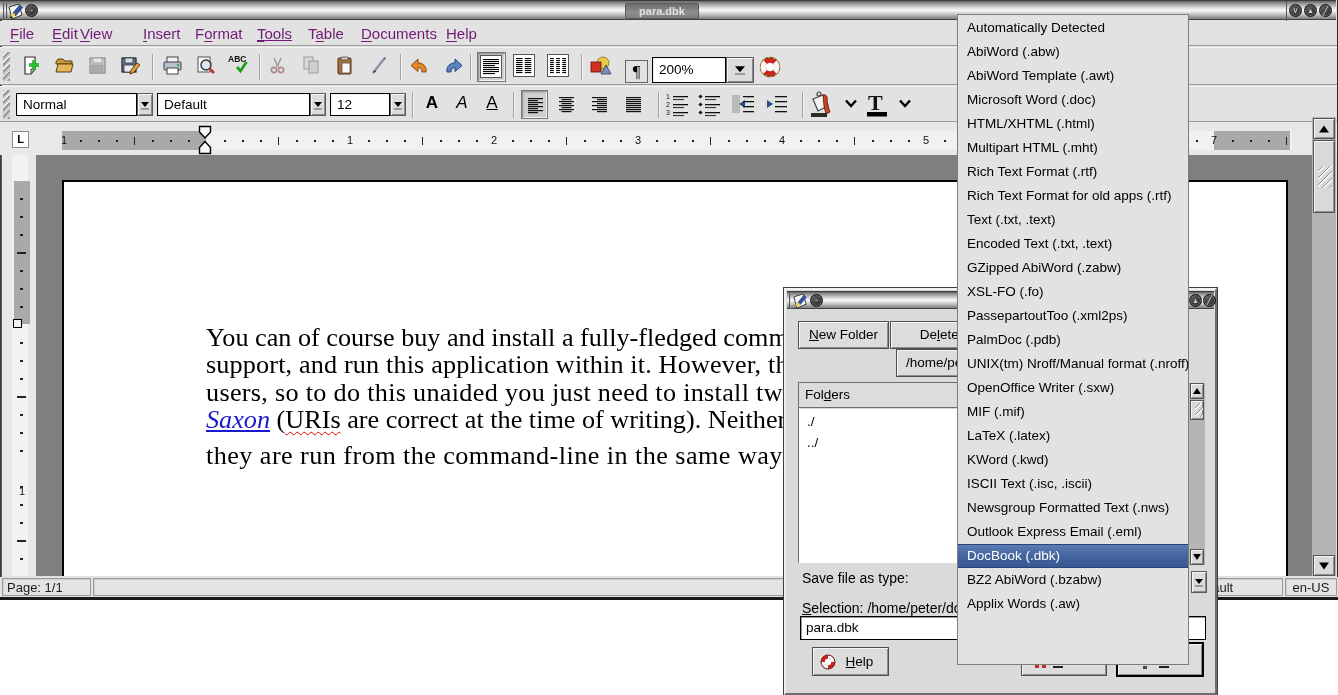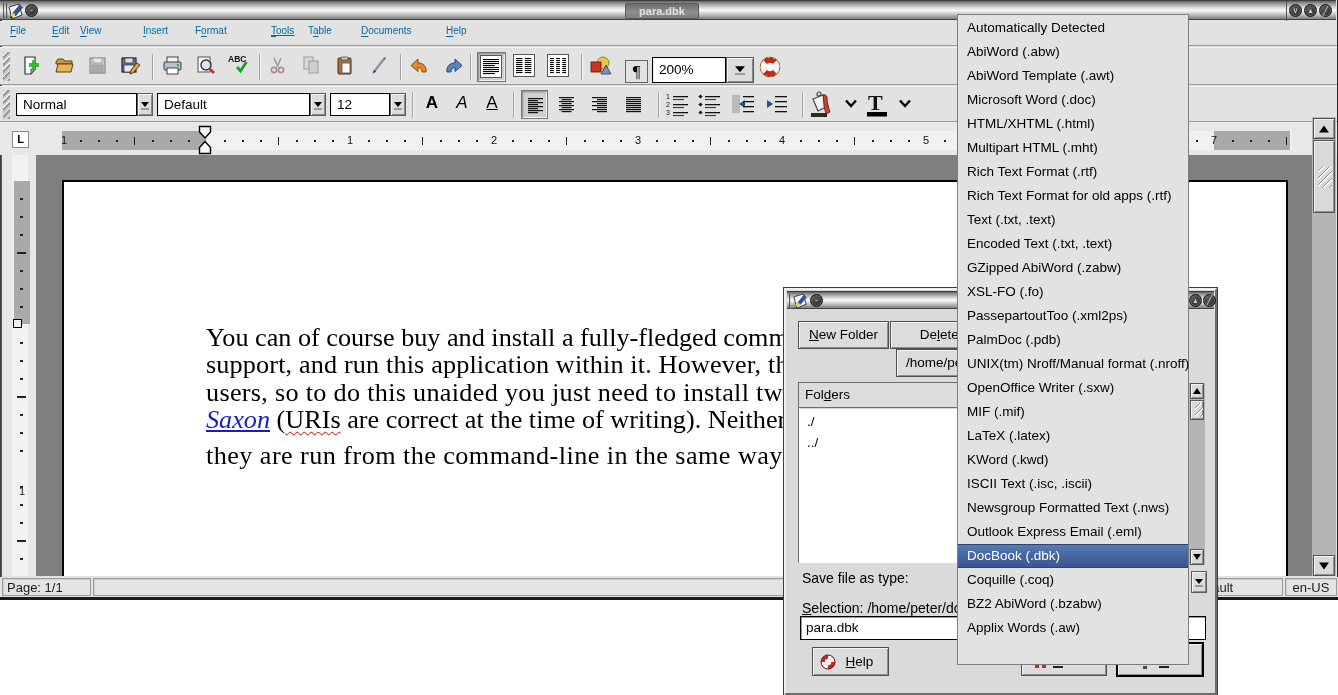--- a/index.html
+++ b/index.html
@@ -25,21 +25,21 @@
 .tgrip { position:absolute; top:2px; width:2px; height:15px;
   background:linear-gradient(180deg,#888,#eee 45%,#777); border-left:1px solid #555;}
 #title-panel { position:absolute; left:625px; top:2px; width:74px; height:16px;
   background:linear-gradient(180deg,#6e6e6e,#8f8f8f 60%,#7d7d7d);
   border:1px solid #5a5a5a; border-radius:2px;
   color:#e3e3e3; font-weight:bold; font-size:11px; text-align:center; line-height:15px; }
 
 
 #menubar { position:absolute; left:0px; top:21px; width:1337px; height:25px;
   background:#e2e2e2; border-bottom:1px solid #9a9a9a; }
-.mi { position:absolute; top:4px; font-size:10px; color:#0369a1; }
+.mi { position:absolute; top:4px; font-size:15px; color:#701a75; }
 .mi u { text-decoration-thickness:1px; text-underline-offset:2px; }
 
 
 #tb1 { position:absolute; left:0px; top:47px; width:1337px; height:38px;
   background:#e2e2e2; border-bottom:1px solid #9a9a9a; border-top:1px solid #f4f4f4; }
 #tb2 { position:absolute; left:0px; top:86px; width:1337px; height:36px;
   background:#e2e2e2; border-bottom:1px solid #9a9a9a; border-top:1px solid #f4f4f4; }
 .handle { position:absolute; left:3px; width:7px;
   background:repeating-linear-gradient(135deg,#c8c8c8 0 2px,#f2f2f2 2px 3px,#9a9a9a 3px 5px); }
 .vsep { position:absolute; width:1px; background:#a2a2a2; box-shadow:1px 0 0 #f2f2f2; }
@@ -149,21 +149,21 @@
           <span style="font-size:9px;line-height:12px;">╱</span>
         </div>
   </div>
 
   <div id="menubar">
     <div class="mi" style="left:10px;"><u>F</u>ile</div>
     <div class="mi" style="left:52px;"><u>E</u>dit</div>
     <div class="mi" style="left:80px;"><u>V</u>iew</div>
     <div class="mi" style="left:143px;"><u>I</u>nsert</div>
     <div class="mi" style="left:195px;">F<u>o</u>rmat</div>
-    <div class="mi" style="left:271px;text-decoration:underline;"><u>T</u>ools</div>
+    <div class="mi" style="left:257px;text-decoration:underline;"><u>T</u>ools</div>
     <div class="mi" style="left:308px;">T<u>a</u>ble</div>
     <div class="mi" style="left:361px;"><u>D</u>ocuments</div>
     <div class="mi" style="left:446px;"><u>H</u>elp</div>
   </div>
 
   <div id="tb1">
     <div class="handle" style="top:4px;height:29px;"></div>
 
     <svg class="ticon" style="left:22px;top:8px;" width="19" height="19" viewBox="0 0 19 19">
           <path d="M3 1 h10 v12 l-4 5 h-6 z" fill="#fdfdfd" stroke="#333" stroke-width="1.2"></path>
@@ -668,18 +668,17 @@
   <div class="prow">PalmDoc (.pdb)</div>
   <div class="prow">UNIX(tm) Nroff/Manual format (.nroff)</div>
   <div class="prow">OpenOffice Writer (.sxw)</div>
   <div class="prow">MIF (.mif)</div>
   <div class="prow">LaTeX (.latex)</div>
   <div class="prow">KWord (.kwd)</div>
   <div class="prow">ISCII Text (.isc, .iscii)</div>
   <div class="prow">Newsgroup Formatted Text (.nws)</div>
   <div class="prow">Outlook Express Email (.eml)</div>
   <div class="prow sel">DocBook (.dbk)</div>
-  <div class="prow">Coquille (.coq)</div>
   <div class="prow">BZ2 AbiWord (.bzabw)</div>
   <div class="prow">Applix Words (.aw)</div>
 </div>
 
 </div>
 
 </body></html>

